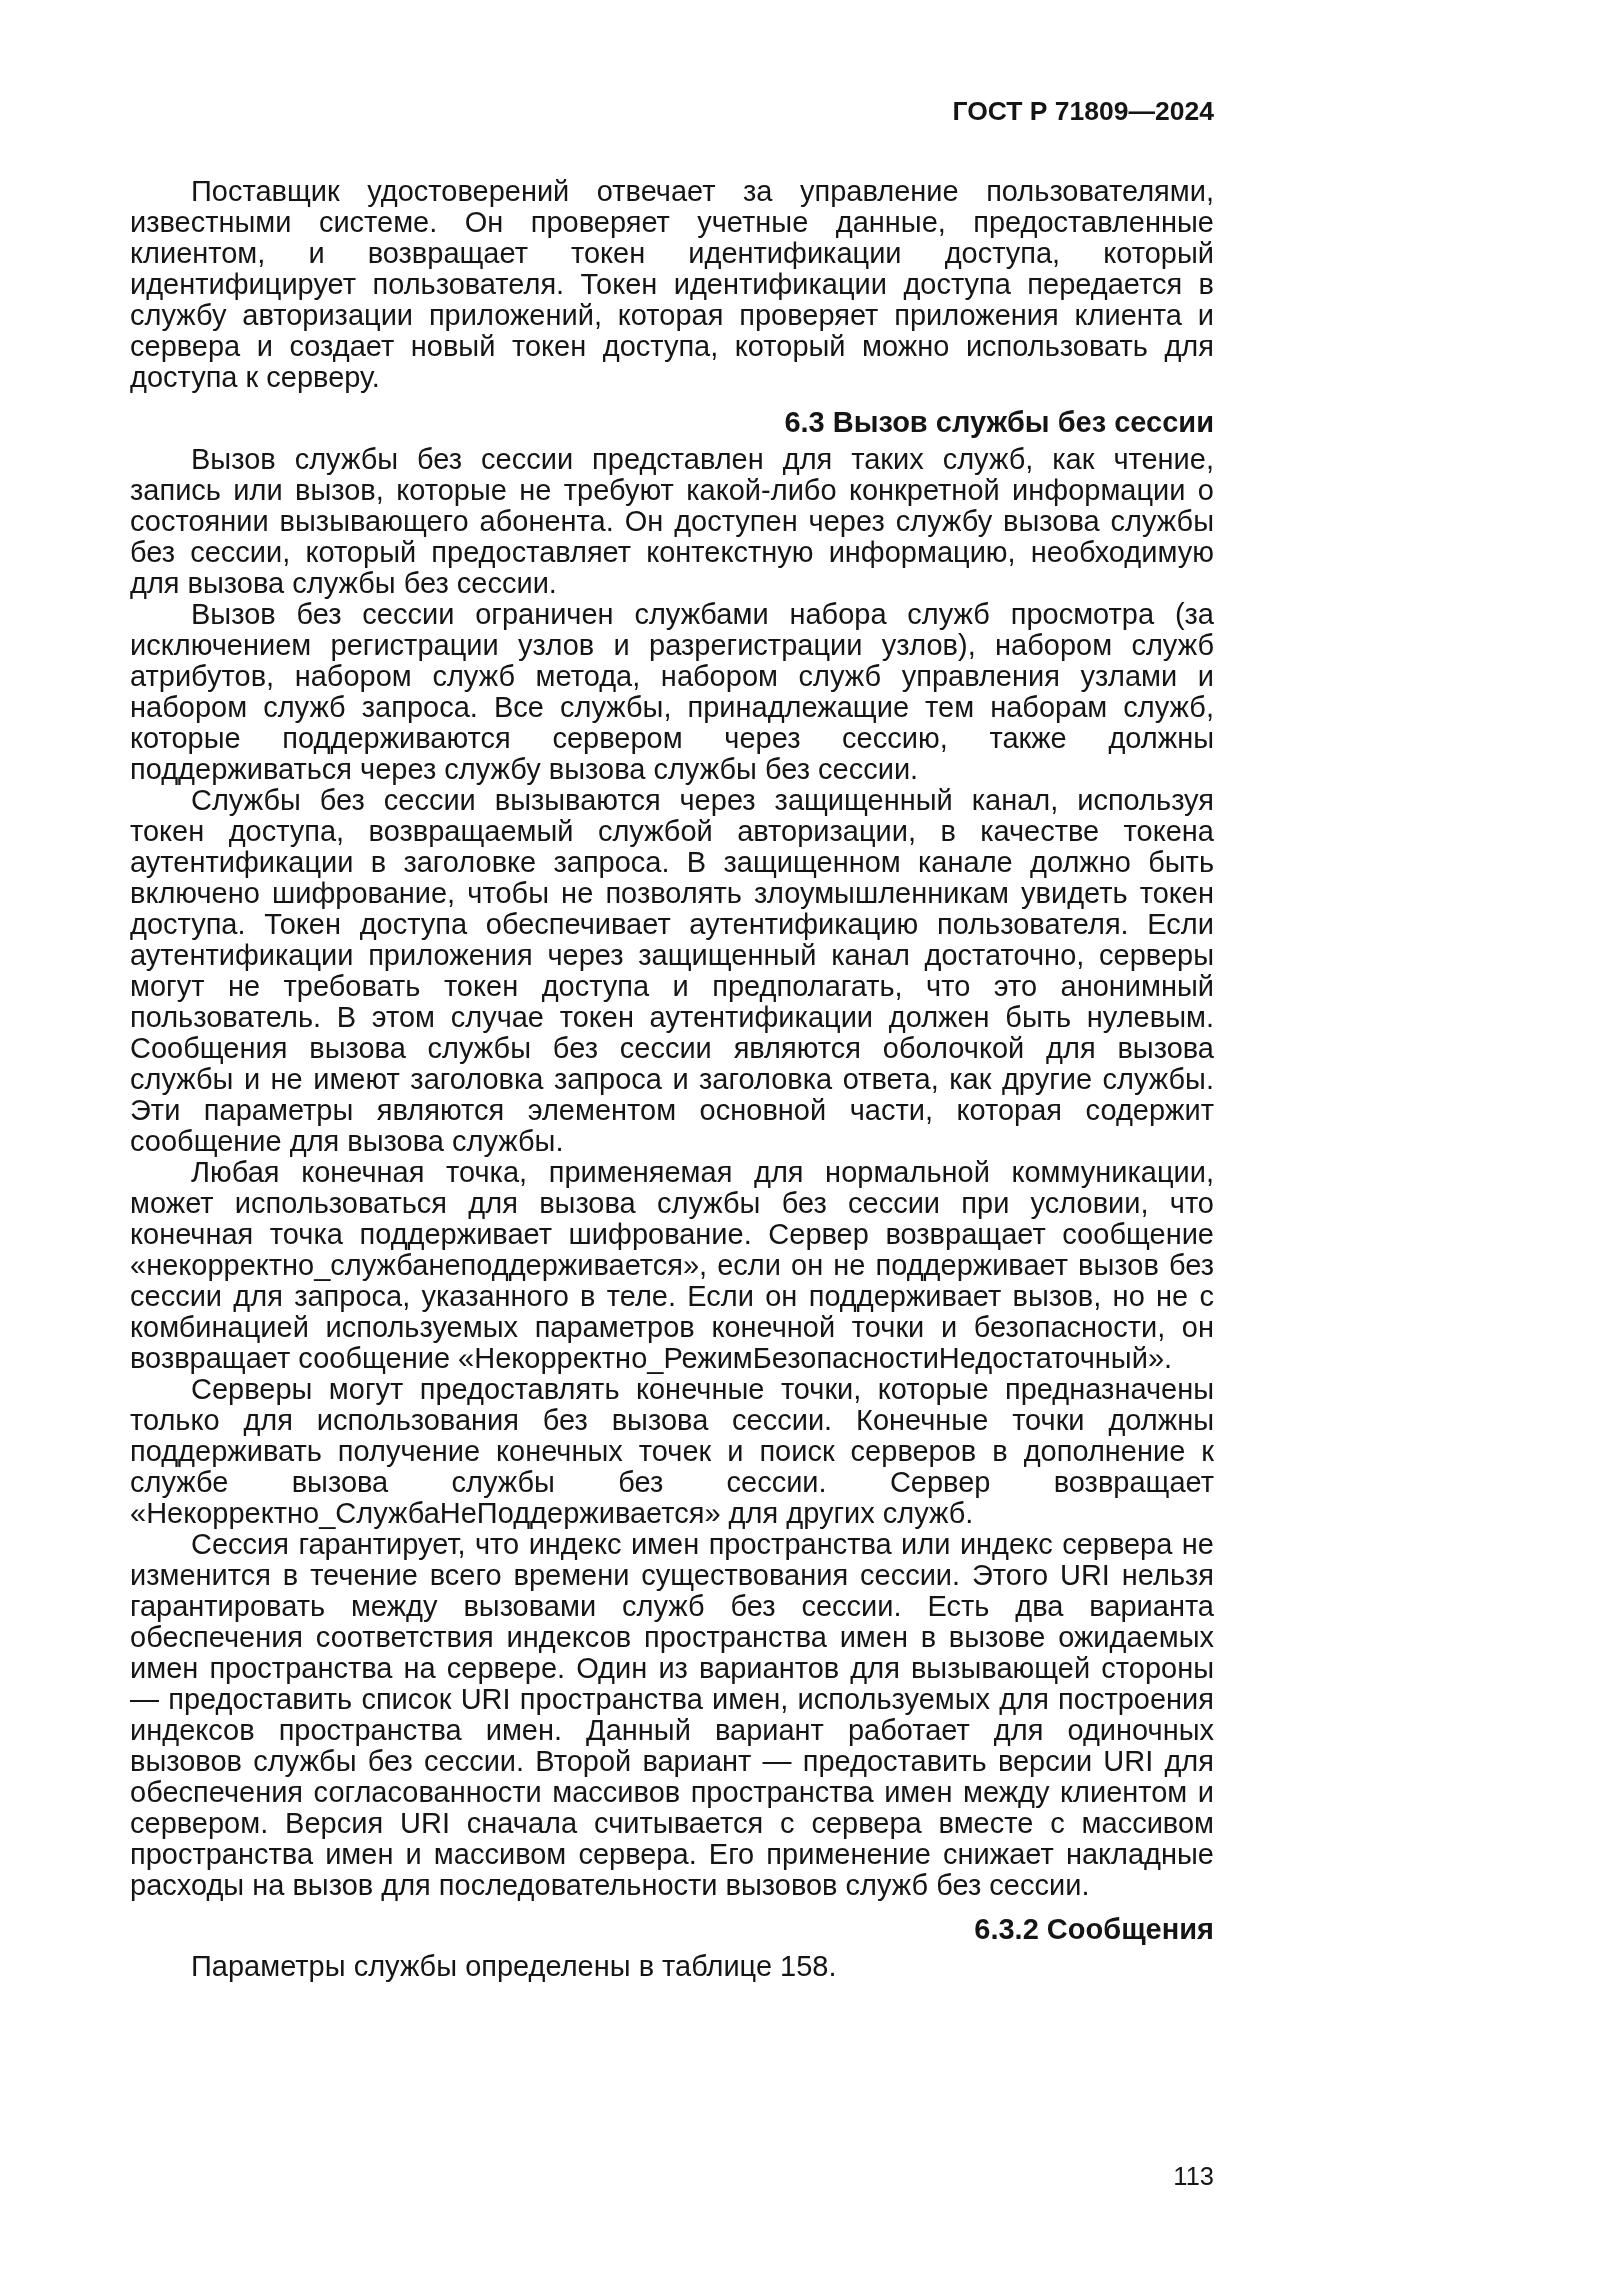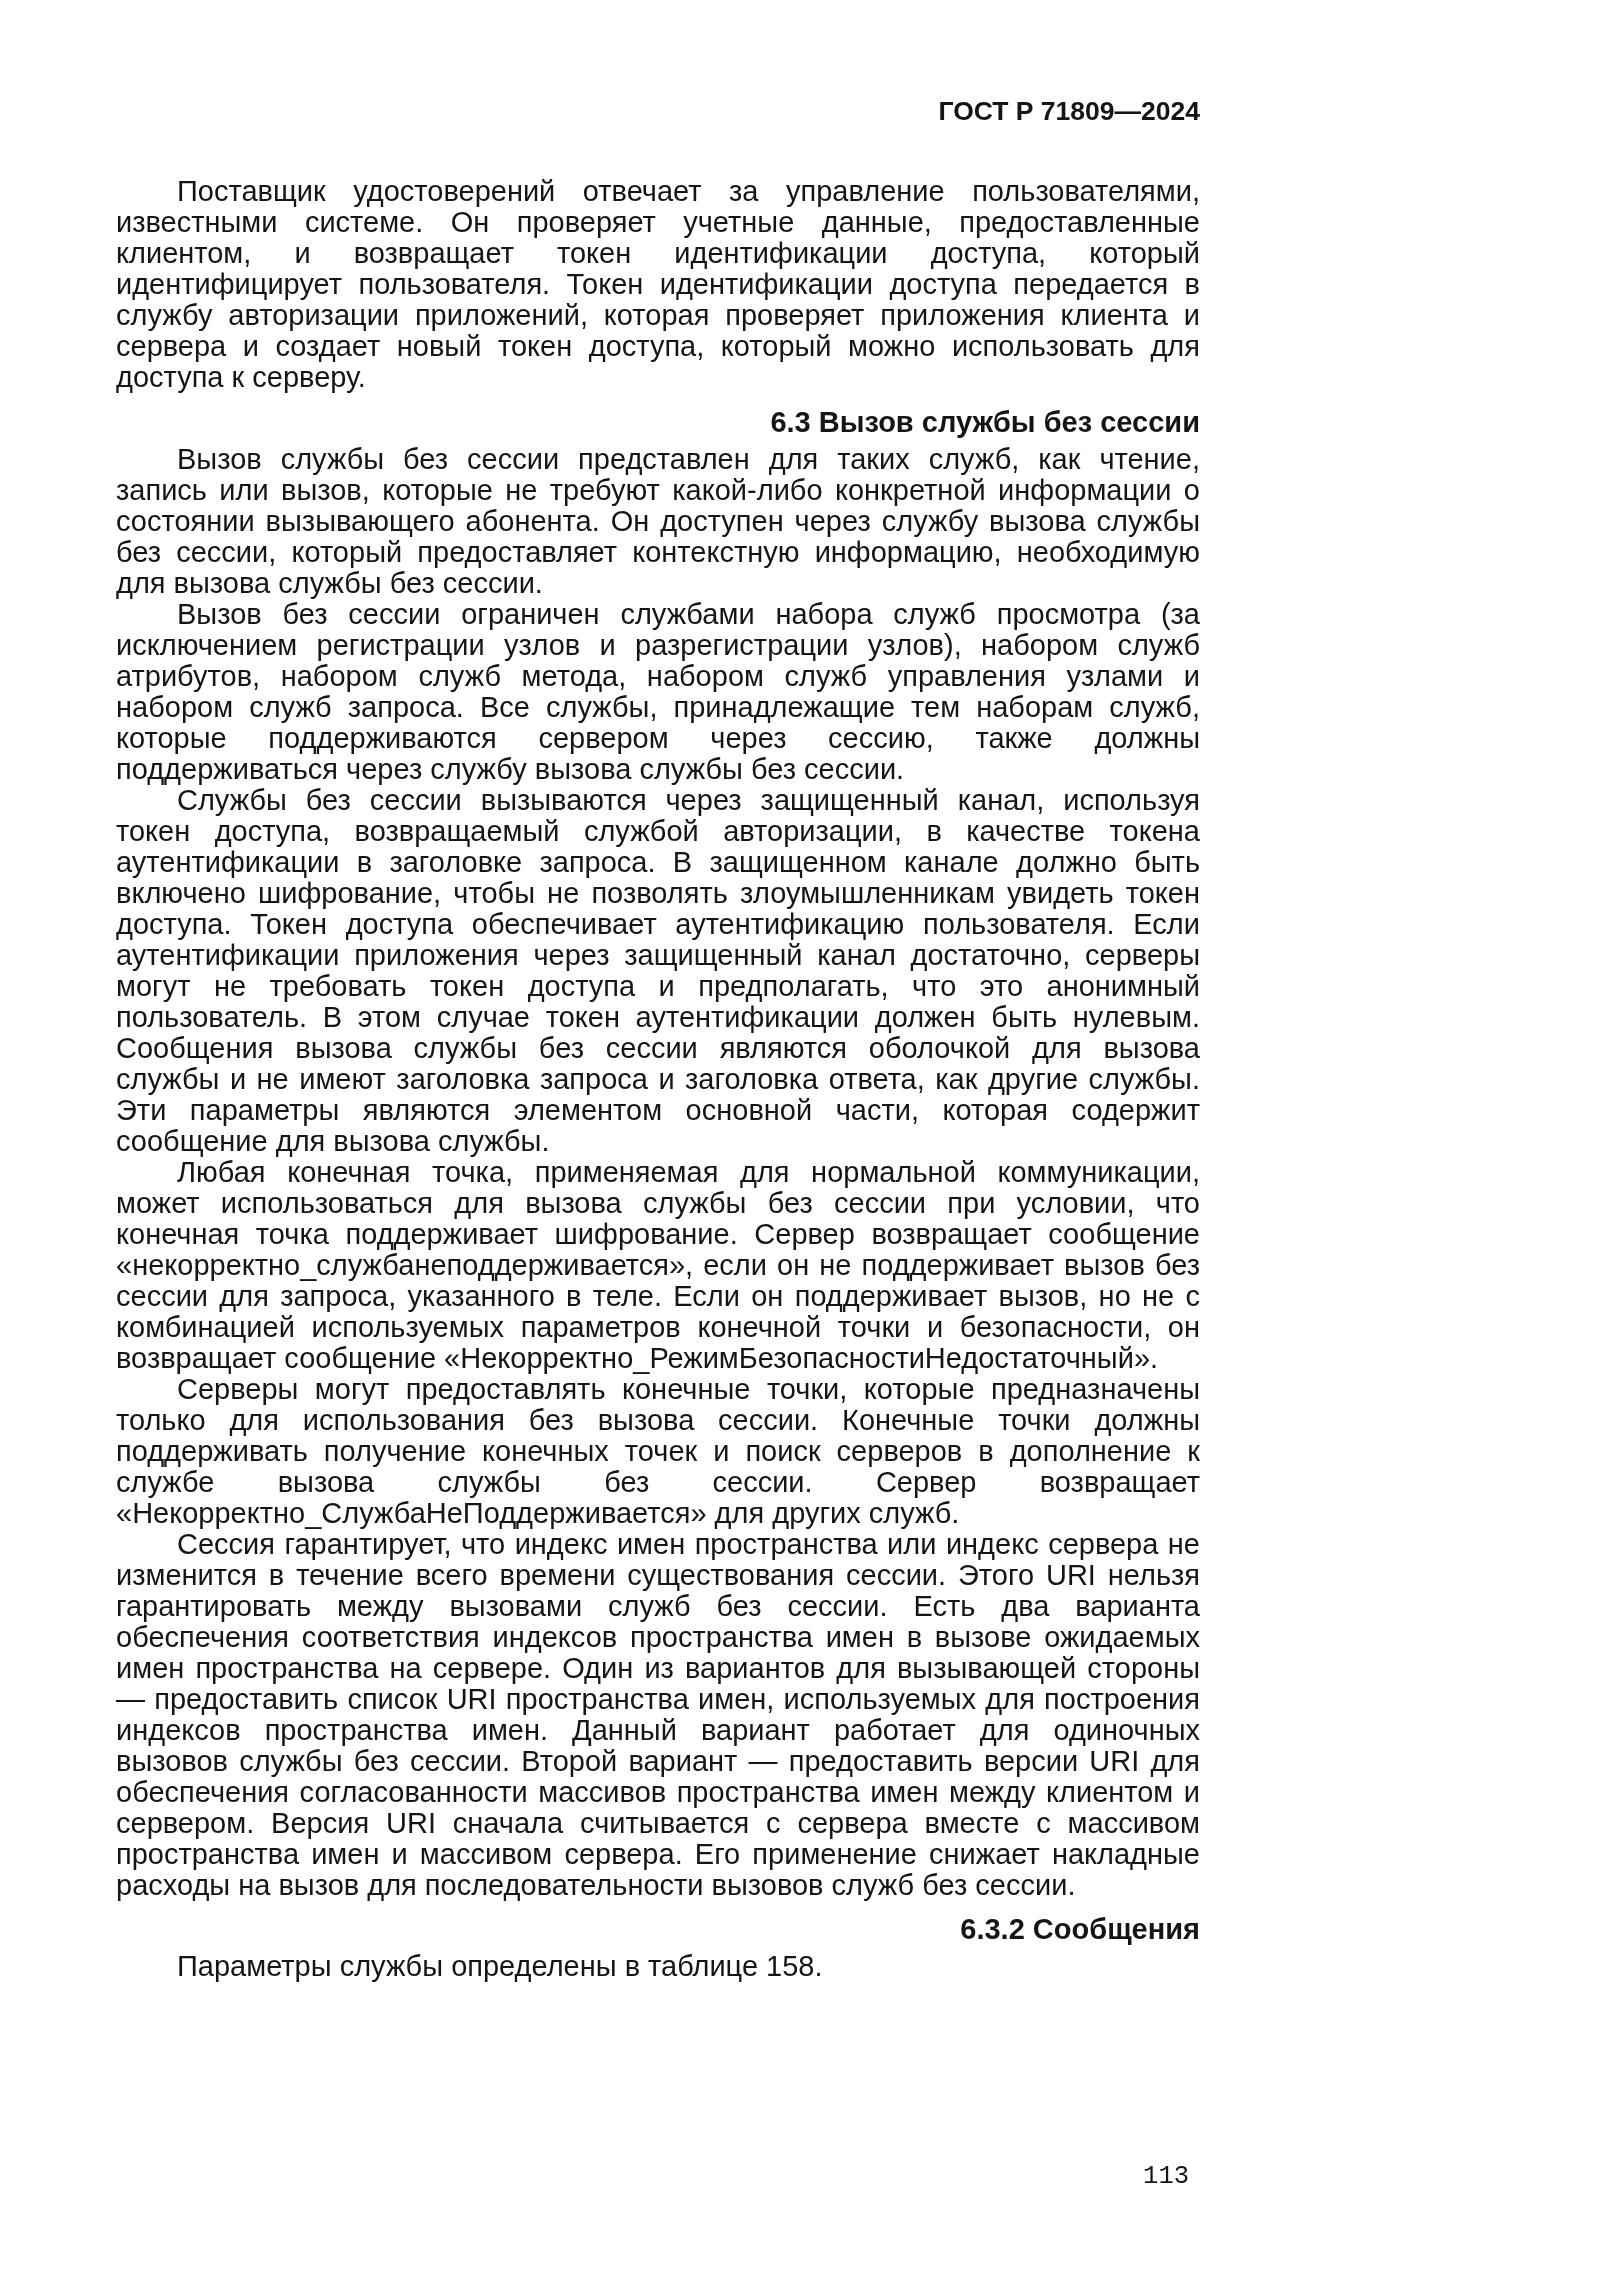--- a/index.html
+++ b/index.html
@@ -10,20 +10,21 @@
   .page {
     position: relative;
     width: 1369px;
     height: 2293px;
     background: #ffffff;
     box-sizing: border-box;
     padding: 96px 169px 17px 116px;
     font-family: "Liberation Sans", sans-serif;
     color: #151515;
     overflow: hidden;
+    margin-left: 14px;
   }
   .page-header {
     text-align: right;
     font-size: 26.5px;
     line-height: 31px;
     font-weight: 700;
     margin-bottom: 49px;
   }
   .content p {
     margin: 0;
@@ -35,25 +36,24 @@
   .content p.heading {
     font-weight: 700;
     text-align: right;
     margin: 13.7px 0 5.9px 0;
   }
   .content p.heading + p.heading {
     margin-top: 3.9px;
   }
   .page-footer {
     position: absolute;
-    right: 180px;
+    right: 169px;
     bottom: 102px;
     font-size: 25.5px;
     line-height: 29px;
-    font-family: Liberation Mono, monospace;
   }
 </style>
 </head>
 <body>
 
 <div class="page">
   <div class="page-header">
     <span>ГОСТ Р 71809—2024</span>
   </div>
   <div class="content">

